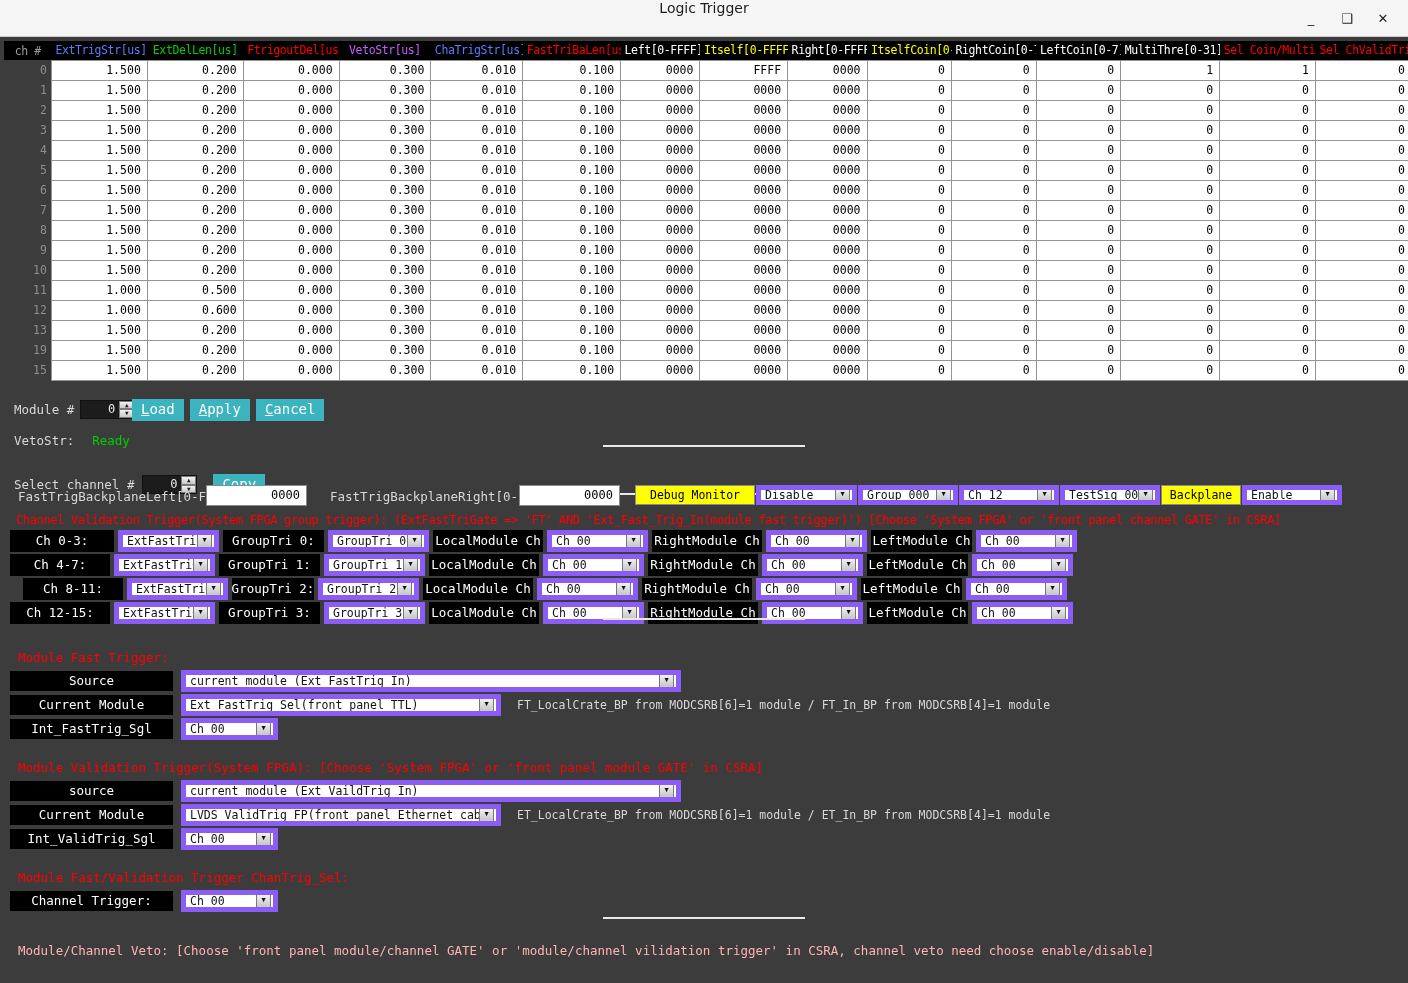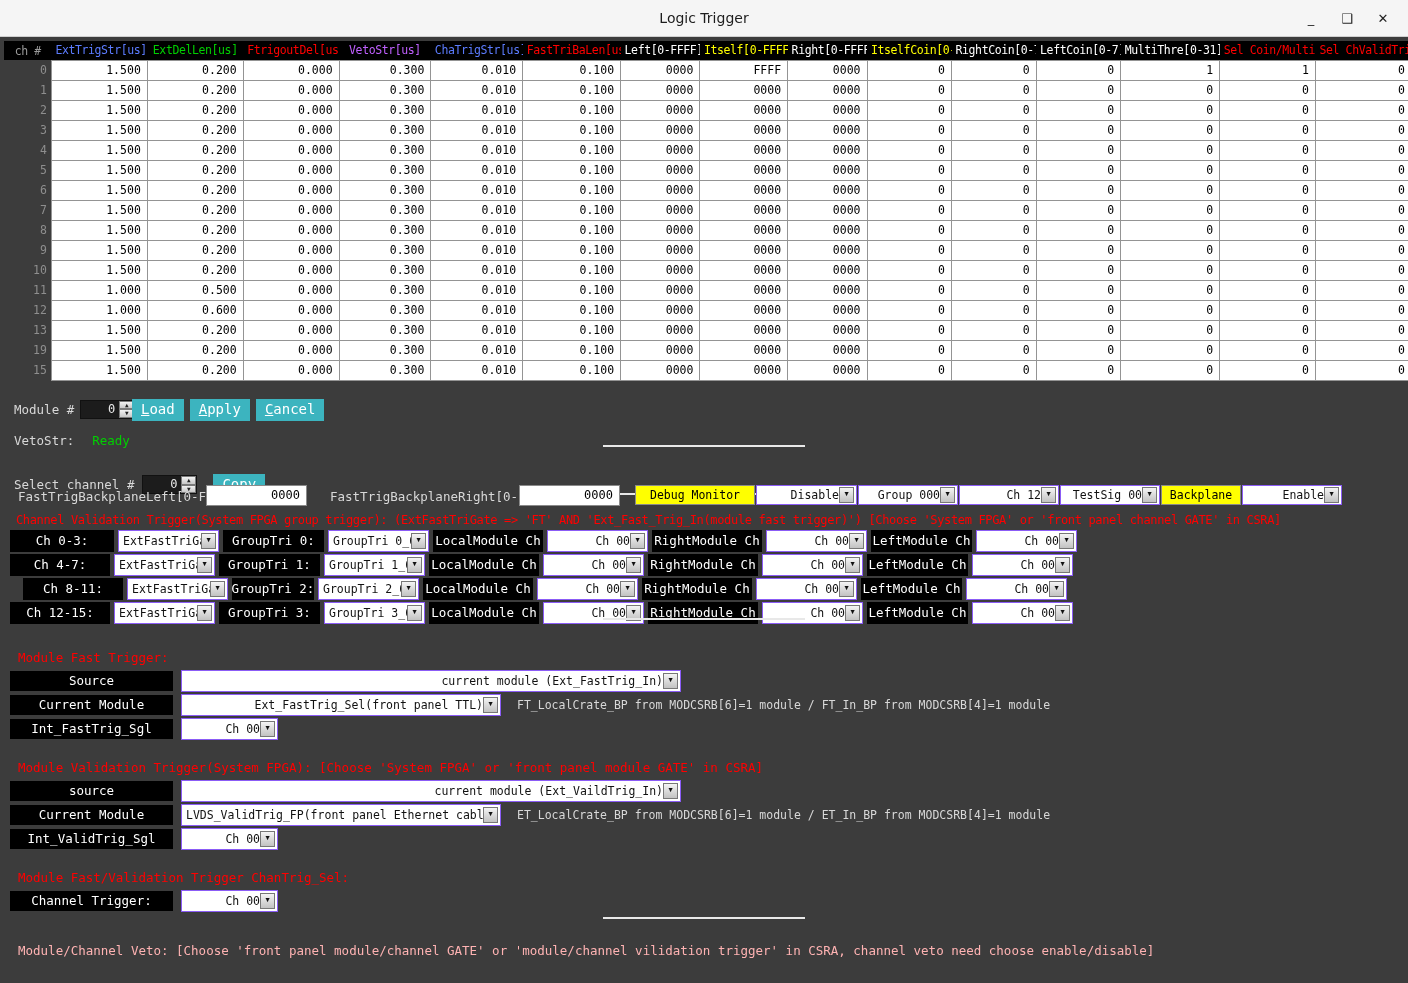--- a/index.html
+++ b/index.html
@@ -6,21 +6,21 @@
   html, body {
     width: 1408px; height: 983px;
     background: #3c3c3c;
     font-family: "DejaVu Sans Mono", monospace;
     overflow: hidden;
   }
 
   
   .titlebar {
     height: 37px; background: #f5f5f5;
-    display: flex; align-items: center; justify-content: center;
+    display: flex; justify-content: center;
     position: relative; border-bottom: 1px solid #cfcfcf;
   }
   .titlebar .title {
     font-family: "DejaVu Sans", sans-serif;
     font-size: 14px; color: #1d1d1d;
   }
   .winbtns { position: absolute; right: 8px; top: 0; height: 37px;
     display: flex; align-items: center; gap: 2px; }
   .winbtn { width: 34px; height: 30px; display: flex; align-items: center;
     justify-content: center; font-family: "DejaVu Sans", sans-serif;
@@ -72,22 +72,22 @@
 
   .txtfield {
     background: #fff; color: #000; border: 1px solid #8a8a8a;
     font-size: 12px; height: 21px; line-height: 19px; text-align: right;
     padding-right: 6px; font-family: "DejaVu Sans Mono", monospace;
     display: inline-block;
   }
 
   .combo {
     display: inline-flex; align-items: center; background: #fff;
-    border: 1px solid #8b5cf6; height: 20px; position: relative;
-    font-size: 11.5px; color: #111; overflow: hidden; text-align: right;
+    border: 5px solid #8b5cf6; height: 20px; position: relative;
+    font-size: 11.5px; color: #111; overflow: hidden;
   }
   .combo .ctext { padding-left: 4px; white-space: nowrap; overflow: hidden;
     flex: 1; line-height: 18px; }
   .combo .carrow {
     width: 15px; height: 16px; margin-right: 2px; flex: none;
     background: linear-gradient(#f4f4f4,#c2c2c2); border: 1px solid #777;
     display: flex; align-items: center; justify-content: center;
     font-size: 7px; color: #111; line-height: 1;
   }
 

